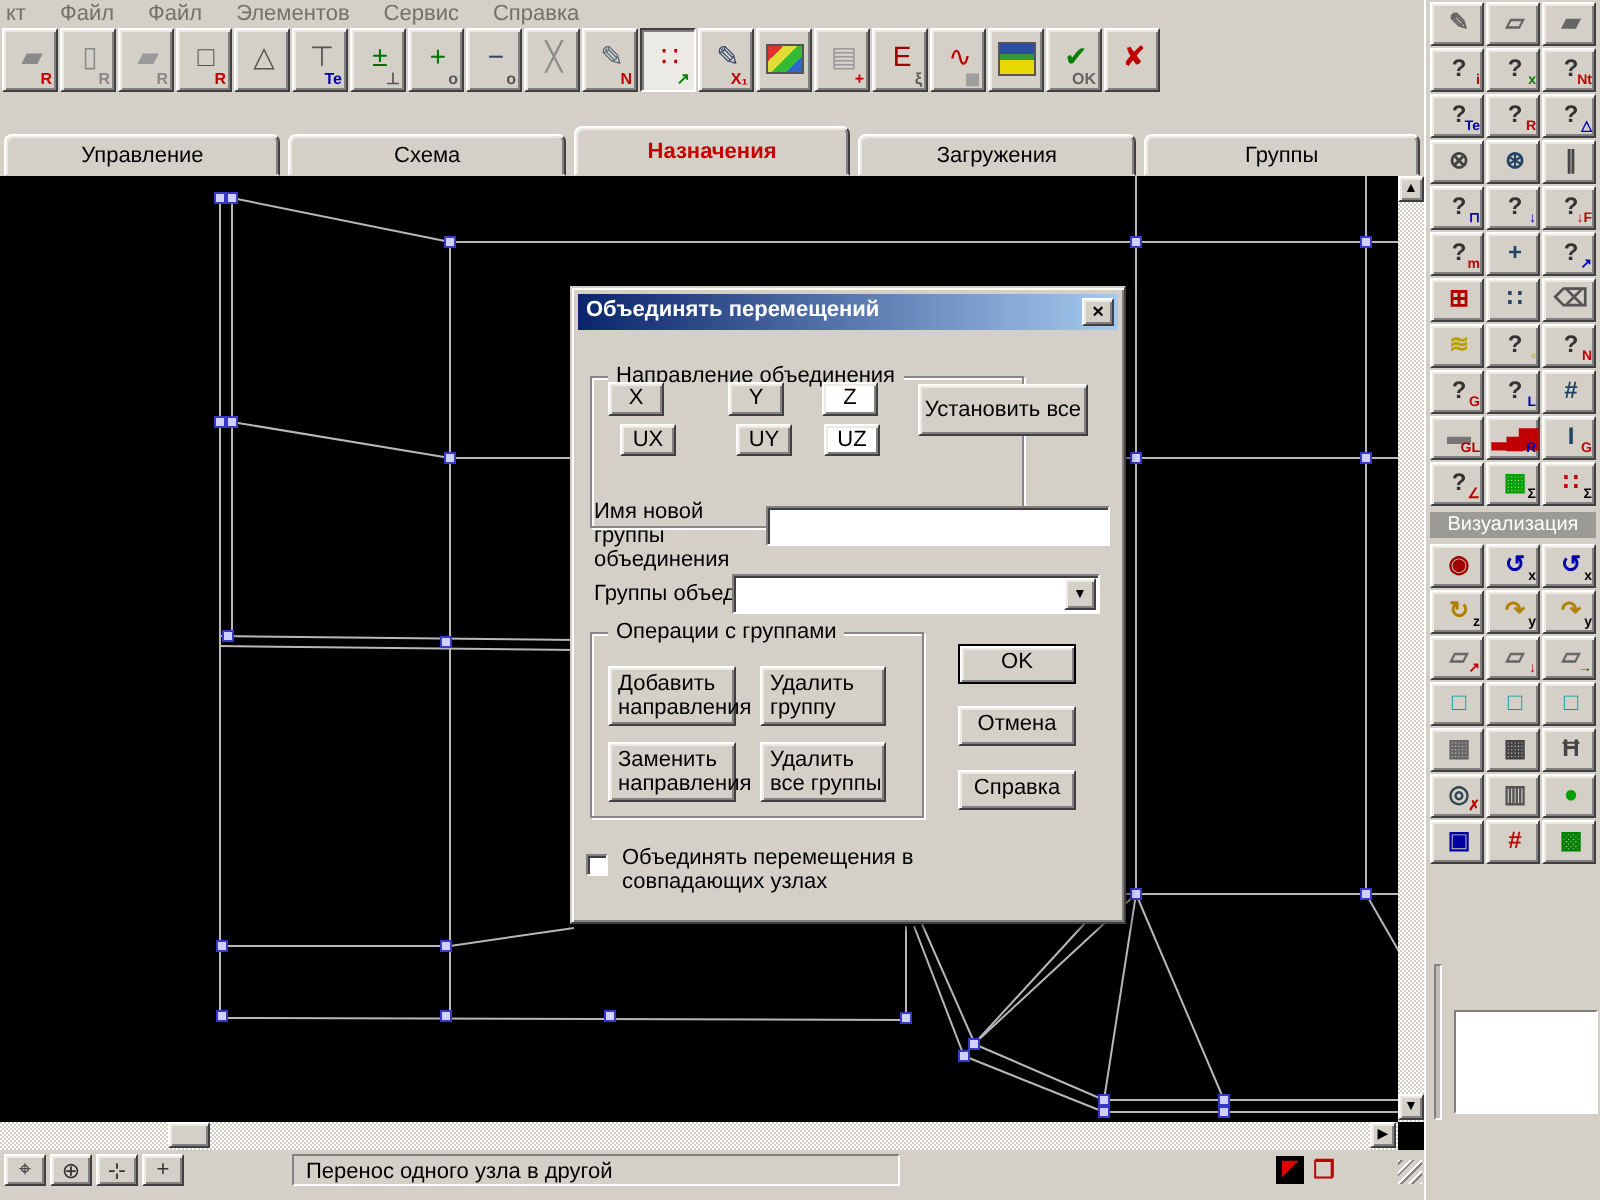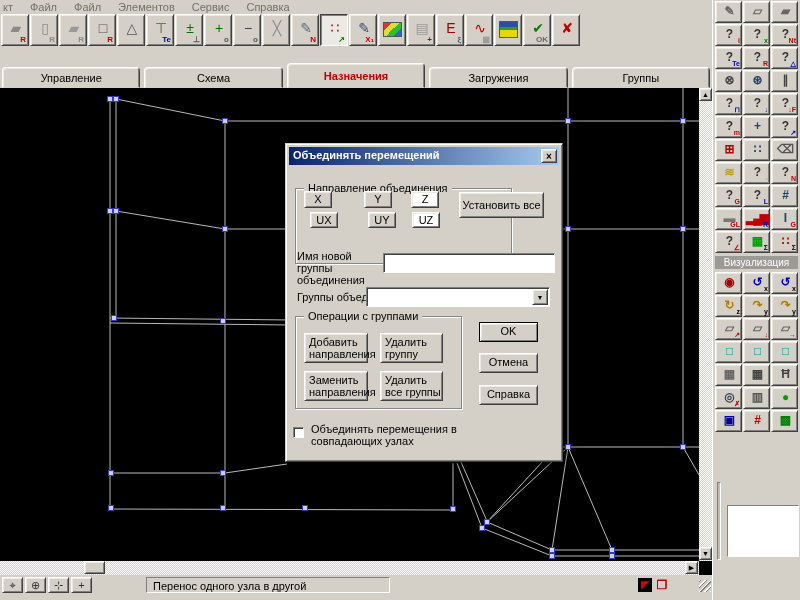--- a/index.html
+++ b/index.html
@@ -258,21 +258,21 @@
       <div class="stbtn raised" style="left: 25px;">
         <span class="g">⊕</span>
       </div>
       <div class="stbtn raised" style="left: 48px;">
         <span class="g">⊹</span>
       </div>
       <div class="stbtn raised" style="left: 71px;">
         <span class="g">+</span>
       </div>
     </div>
-  <div class="spanel" style="left:146px; width:244px;"><span>Перенос одного узла в другой</span></div>
+  <div class="spanel" style="left:146px; width:304px;"><span>Перенос одного узла в другой</span></div>
   <div id="st-flag">◤</div>
   <div id="st-box">❒</div>
   <div id="grip"></div>
 </div>
 
 <div id="sidebar">
   <div id="sb-grid1" class="sb-grid">
       <div class="sbtn">
         <span class="g" style="color: rgb(102, 102, 102);">✎</span>
       </div>

